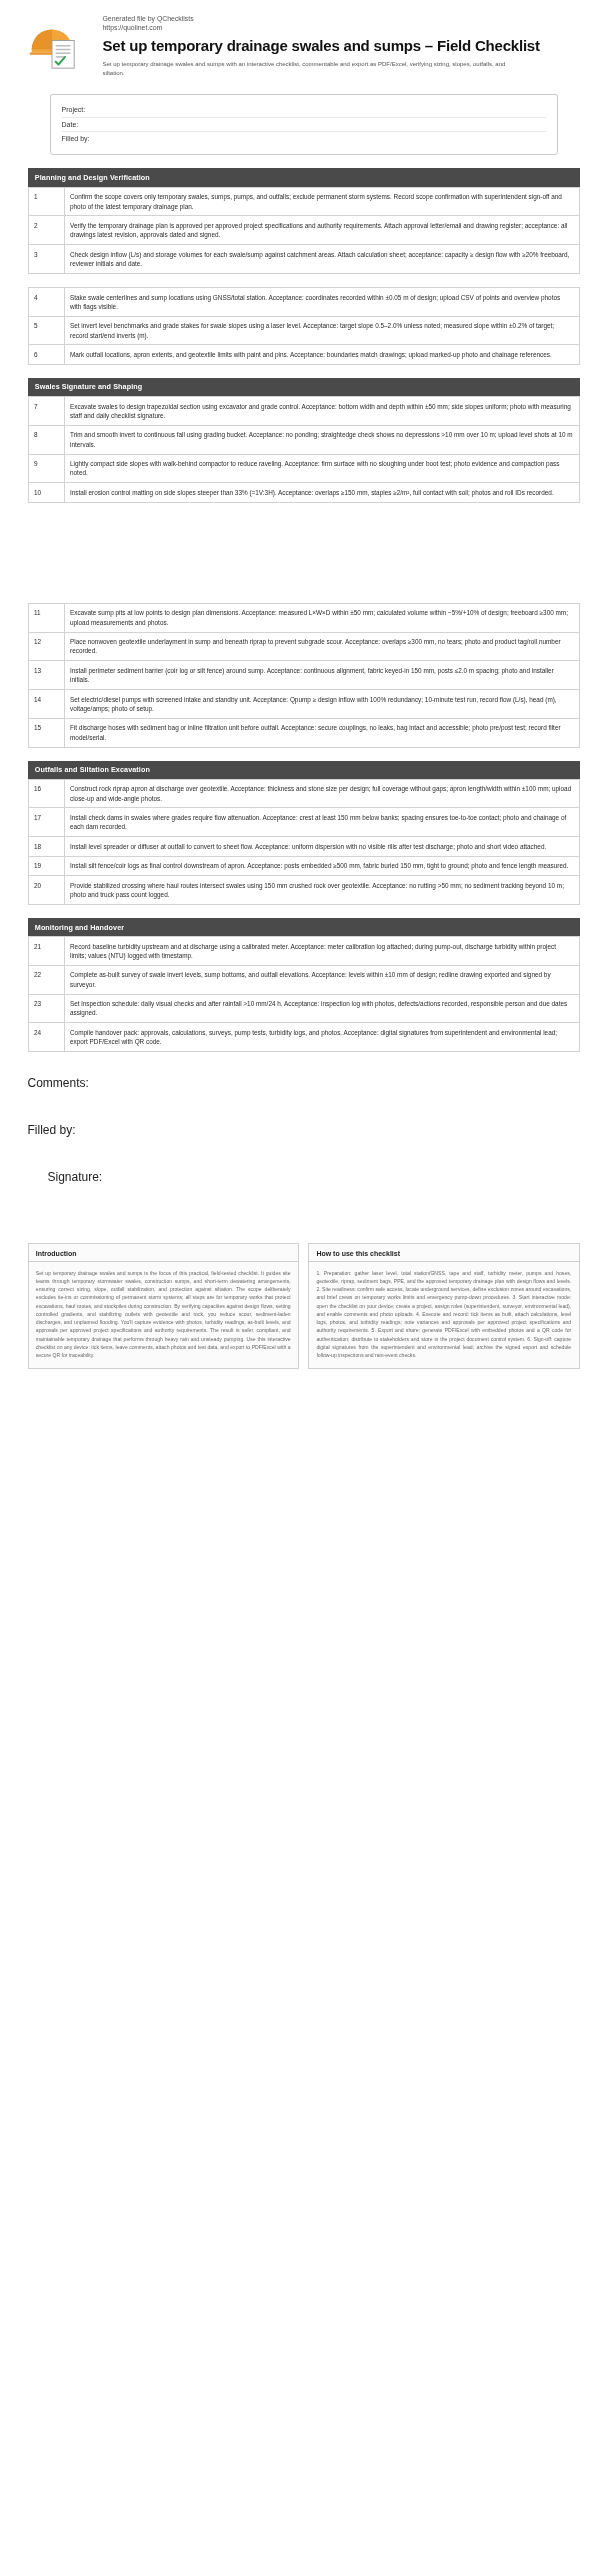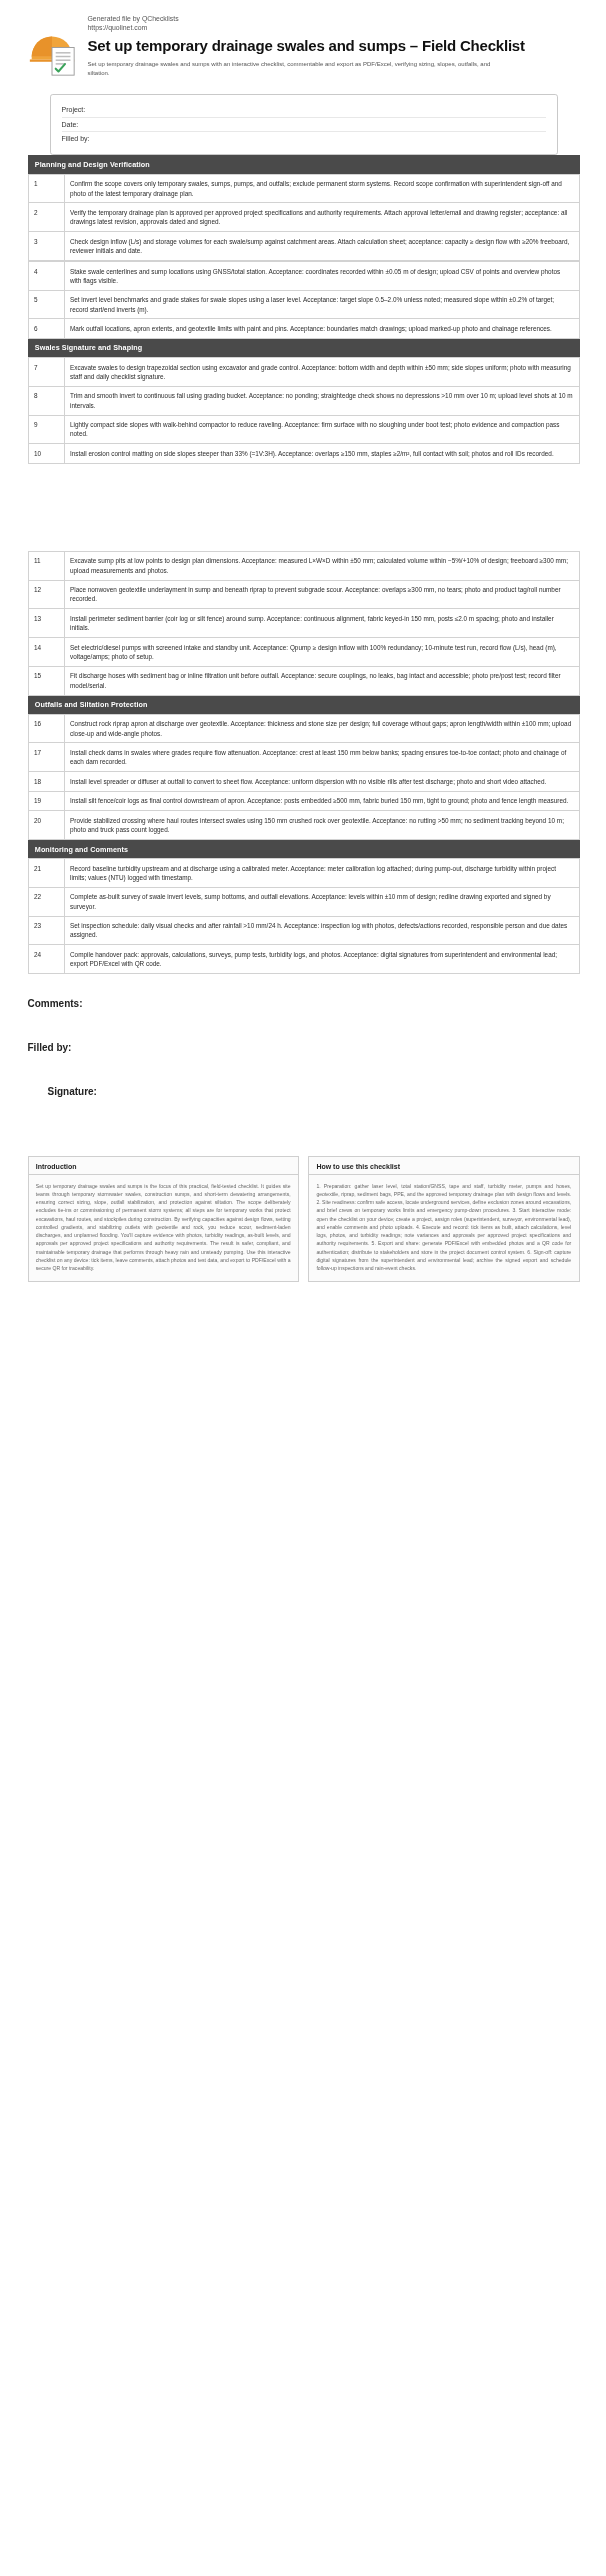--- a/index.html
+++ b/index.html
@@ -17,22 +17,22 @@
     width: 607px;
     min-height: 2576px;
     position: relative;
     box-sizing: border-box;
     padding: 13px 27.5px 0 27.5px;
   }
 
   
   .header {
     display: flex;
-    align-items: flex-end;
-    gap: 12px;
+    align-items: center;
+    gap: 27px;
   }
   .logo {
     width: 48px;
     height: 48px;
     flex: 0 0 48px;
     position: relative;
     margin-top: 1.8px;
   }
   .logo svg { display:block; }
 
@@ -71,21 +71,21 @@
   }
   .meta-row {
     font-size: 7px;
     color: #333;
     padding: 3.2px 0;
     border-bottom: 0.9px solid #e8e8e8;
   }
   .meta-row:last-child { border-bottom: none; }
 
   
-  .section { }
+  .section { margin-top: 13px; }
   .section-head {
     background: #4a4a4a;
     color: #ffffff;
     font-size: 7.2px;
     font-weight: bold;
     padding: 4.6px 7.3px;
     letter-spacing: 0.1px;
   }
   table.items {
     width: 100%;
@@ -105,22 +105,22 @@
   td.num {
     width: 24px;
     text-align: left;
     color: #333;
     font-size: 6.4px;
   }
 
   
   .sig-block { margin-top: 24px; }
   .sig-line {
-    font-size: 10px;
-    font-weight: bold;
+    font-size: 12px;
+    font-weight: normal;
     color: #222;
     margin-bottom: 33px;
   }
   .sig-line.last { margin-bottom: 0; padding-left: 20px; }
 
   
   .info-wrap {
     display: flex;
     gap: 9.2px;
     margin-top: 59px;
@@ -269,21 +269,21 @@
       </tr>
       <tr>
         <td class="num">15</td>
         <td>Fit discharge hoses with sediment bag or inline filtration unit before outfall. Acceptance: secure couplings, no leaks, bag intact and accessible; photo pre/post test; record filter model/serial.</td>
       </tr>
     </tbody>
       </table>
   </div>
 
   <div class="section">
-    <div class="section-head">Outfalls and Siltation Protection</div>
+    <div class="section-head">Outfalls and Siltation Excavation</div>
     <table class="items">
         <tbody>
       <tr>
         <td class="num">16</td>
         <td>Construct rock riprap apron at discharge over geotextile. Acceptance: thickness and stone size per design; full coverage without gaps; apron length/width within ±100 mm; upload close-up and wide-angle photos.</td>
       </tr>
       <tr>
         <td class="num">17</td>
         <td>Install check dams in swales where grades require flow attenuation. Acceptance: crest at least 150 mm below banks; spacing ensures toe-to-toe contact; photo and chainage of each dam recorded.</td>
       </tr>
@@ -297,21 +297,21 @@
       </tr>
       <tr>
         <td class="num">20</td>
         <td>Provide stabilized crossing where haul routes intersect swales using 150 mm crushed rock over geotextile. Acceptance: no rutting &gt;50 mm; no sediment tracking beyond 10 m; photo and truck pass count logged.</td>
       </tr>
     </tbody>
       </table>
   </div>
 
   <div class="section">
-    <div class="section-head">Monitoring and Comments</div>
+    <div class="section-head">Monitoring and Handover</div>
     <table class="items">
         <tbody>
       <tr>
         <td class="num">21</td>
         <td>Record baseline turbidity upstream and at discharge using a calibrated meter. Acceptance: meter calibration log attached; during pump-out, discharge turbidity within project limits; values (NTU) logged with timestamp.</td>
       </tr>
       <tr>
         <td class="num">22</td>
         <td>Complete as-built survey of swale invert levels, sump bottoms, and outfall elevations. Acceptance: levels within ±10 mm of design; redline drawing exported and signed by surveyor.</td>
       </tr>

